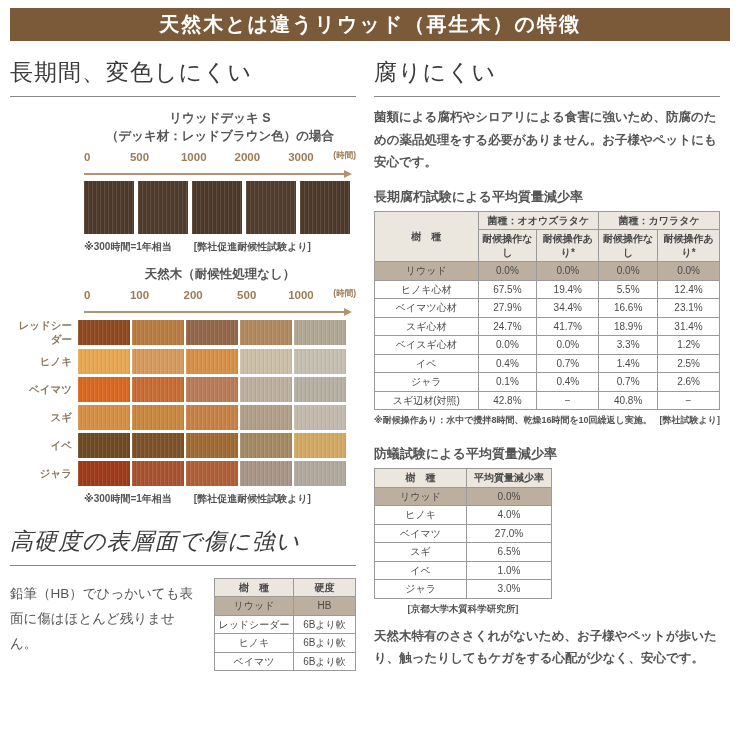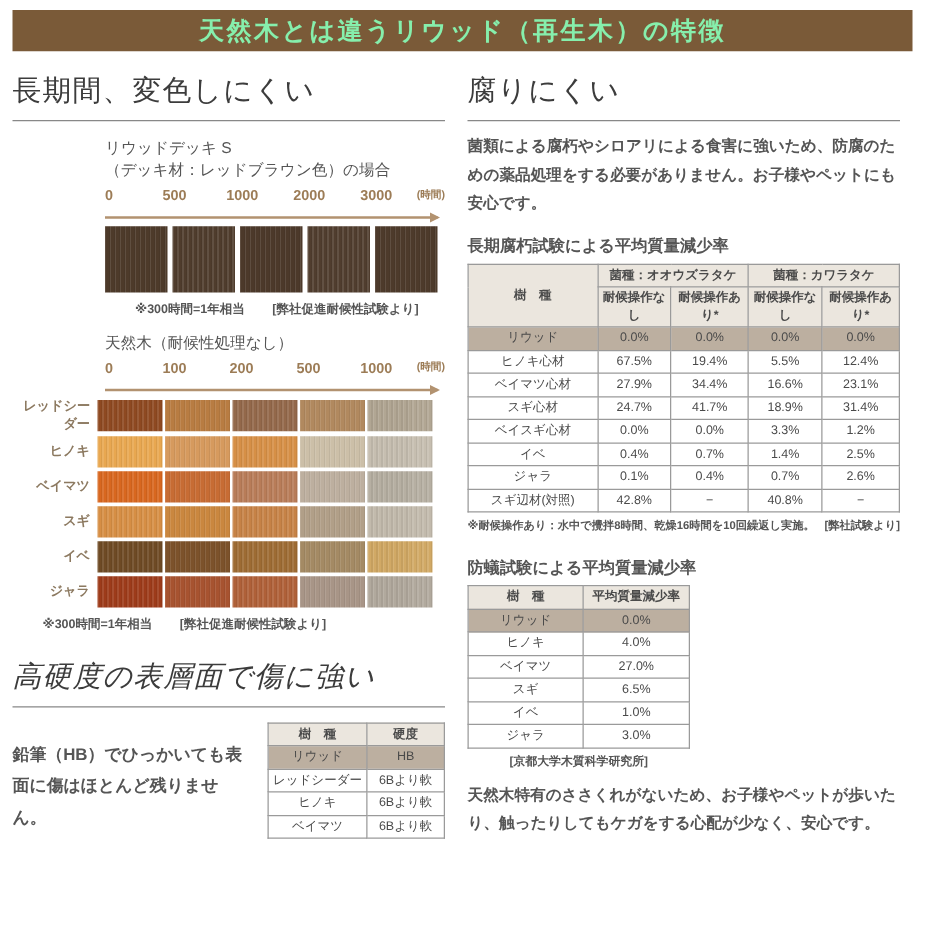--- a/index.html
+++ b/index.html
@@ -8,57 +8,57 @@
     --thbg:#ebe6de;
     --axis:#9c7c56;
   }
   *{box-sizing:border-box;}
   html,body{margin:0;padding:0;}
   body{
     width:740px;height:740px;overflow:hidden;background:#fff;
     font-family:"Liberation Sans","DejaVu Sans",sans-serif;color:#4a4a4a;
   }
   .brownbar{
-    margin:8px 10px 4px;background:var(--banner);color:#86efac;text-align:center;
+    margin:8px 10px 4px;background:var(--banner);color:#ffffff;text-align:center;
     font-size:20px;font-weight:bold;padding:3px 0;letter-spacing:2px;
   }
   .cols{display:flex;gap:18px;padding:0 10px;}
   .col{width:346px;}
   h2.section{
     font-family:"Liberation Serif","DejaVu Serif",serif;font-weight:500;
     font-size:23px;color:#3c3c3c;margin:12px 0 0;padding-bottom:8px;
     border-bottom:1px solid #888;letter-spacing:1px;
   }
   p.body{font-size:12.5px;font-weight:bold;color:#555;line-height:1.8;margin:9px 0;}
   .indent{margin-left:74px;}
-  .chart-label{font-size:12.5px;font-weight:normal;color:#555;line-height:1.45;margin:12px 0 6px;}
+  .chart-label{font-size:12.5px;font-weight:bold;color:#555;line-height:1.45;margin:12px 0 6px;text-align:center;}
   .tbl-title{font-size:13px;font-weight:bold;color:#555;margin:14px 0 5px;}
   .axis{position:relative;width:268px;height:30px;}
   .tick{position:absolute;top:0;transform:translateX(-40%);font-size:11.5px;font-weight:bold;color:var(--axis);}
   .tick.first{transform:none;}
   .axis-line{position:absolute;left:0;right:2px;bottom:6px;height:0;border-top:2px solid #b29270;}
   .axis-line::after{
     content:'';position:absolute;right:-2px;top:-5px;
     border-left:8px solid #b29270;border-top:4px solid transparent;border-bottom:4px solid transparent;
   }
   .unit{position:absolute;right:-4px;top:-1px;font-size:8.5px;color:var(--axis);font-weight:bold;}
   .strip{display:flex;gap:4px;}
   .sw{background-image:repeating-linear-gradient(90deg,rgba(255,255,255,.10) 0 1px,rgba(255,255,255,0) 1px 3px,rgba(0,0,0,.06) 3px 4px);}
   .rewood-sw{width:50px;height:53px;}
   .natural-strip{gap:2px;}
   .nat-sw{width:52px;height:25px;}
   .grid-row{display:flex;align-items:center;margin-bottom:3px;}
   .grid-label{
     width:68px;padding-right:6px;text-align:right;font-size:10.5px;font-weight:bold;
     color:#8c7960;line-height:1.25;word-break:break-all;
   }
-  .noterow{display:flex;gap:22px;font-size:10px;font-weight:bold;color:#555;margin-top:6px;margin-left:24px;}
+  .noterow{display:flex;gap:22px;font-size:10px;font-weight:bold;color:#555;margin-top:6px;}
   .hard-row{display:flex;gap:12px;margin-top:10px;}
   .hard-left{width:192px;}
-  .hard-left p{font-size:13.5px;font-weight:bold;color:#555;line-height:1.85;margin:16px 0 10px;}
+  .hard-left p{font-size:13.5px;font-weight:normal;color:#555;line-height:1.85;margin:6px 0 10px;}
   .hard-right{flex:1;padding-top:2px;}
   table.data{width:100%;border-collapse:collapse;font-size:10px;color:#4a4a4a;border:1.5px solid #555;}
   .data th,.data td{border:1px solid #9a9a9a;padding:2px 2px;text-align:center;line-height:1.35;}
   .data thead th{background:var(--thbg);font-weight:bold;}
   .data tr.hl td{background:var(--hl);}
   #decay-table td.species,#decay-table th.species{width:30%;}
   #hardness-table .species{width:56%;}
   #termite-table .species{width:52%;}
   .src{font-size:9.5px;font-weight:bold;color:#555;margin-top:4px;}
   .src.center{text-align:center;}

